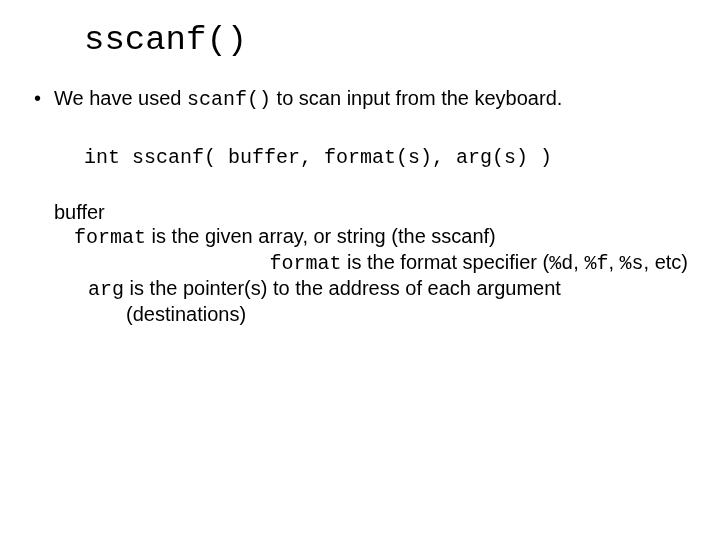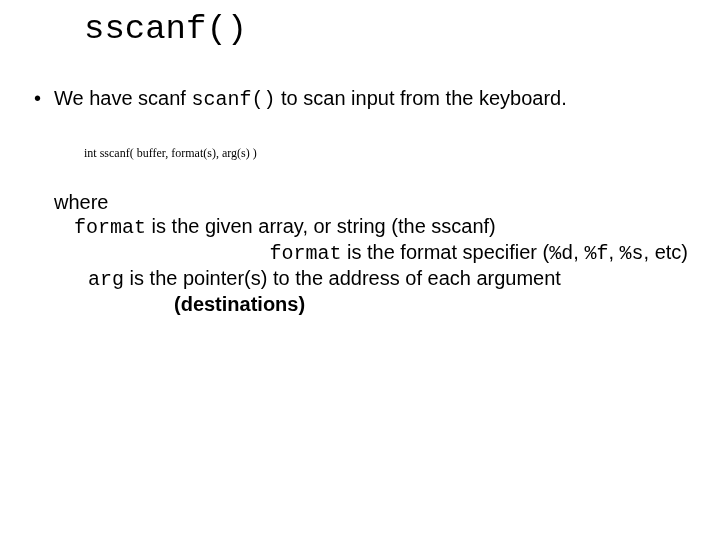--- a/index.html
+++ b/index.html
@@ -45,58 +45,59 @@
   }
   ul.bullets > li::before {
     content: "•";
     position: absolute;
     left: 6px;
     top: 0;
     font-size: 20px;
   }
   .mono {
     font-family: "Courier New", Courier, monospace;
+    margin-top: 11px;
   }
   .sig {
     margin-top: 34px;
     margin-left: 56px;
-    font-family: Liberation Serif, serif;
-    font-size: 12px;
+    font-family: Liberation Mono, monospace;
+    font-size: 20px;
     white-space: pre;
   }
   .where-block {
     margin-top: 30px;
     margin-left: 26px;
     font-size: 20px;
   }
   .where-line-1 { margin-left: 0px; }
   .where-line-2 { margin-left: 20px; }
   .where-line-3 { margin-left: 28px; text-align: right; }
   .where-line-4 { margin-left: 34px; }
-  .where-line-5 { margin-left: 120px; font-weight: bold; }
+  .where-line-5 { margin-left: 72px; }
 </style>
 </head>
 <body>
 
 <div class="slide">
 
   <div class="title mono">sscanf()</div>
 
   <div class="body">
 
     <ul class="bullets">
       <li>
-        <span>We have scanf </span><span class="mono">scanf()</span><span> to scan input from the keyboard.</span>
+        <span>We have used </span><span class="mono">scanf()</span><span> to scan input from the keyboard.</span>
       </li>
     </ul>
 
     <div class="sig">int sscanf( buffer, format(s), arg(s) )</div>
 
     <div class="where-block">
-      <div class="where-line-1">where</div>
+      <div class="where-line-1">buffer</div>
       <div class="where-line-2">
         <span class="mono">format</span><span> is the given array, or string (the sscanf)</span>
       </div>
       <div class="where-line-3">
         <span class="mono">format</span><span> is the format specifier (</span><span class="mono">%d</span><span>, </span><span class="mono">%f</span><span>, </span><span class="mono">%s</span><span>, etc)</span>
       </div>
       <div class="where-line-4">
         <span class="mono">arg</span><span> is the pointer(s) to the address of each argument</span>
       </div>
       <div class="where-line-5">(destinations)</div>

